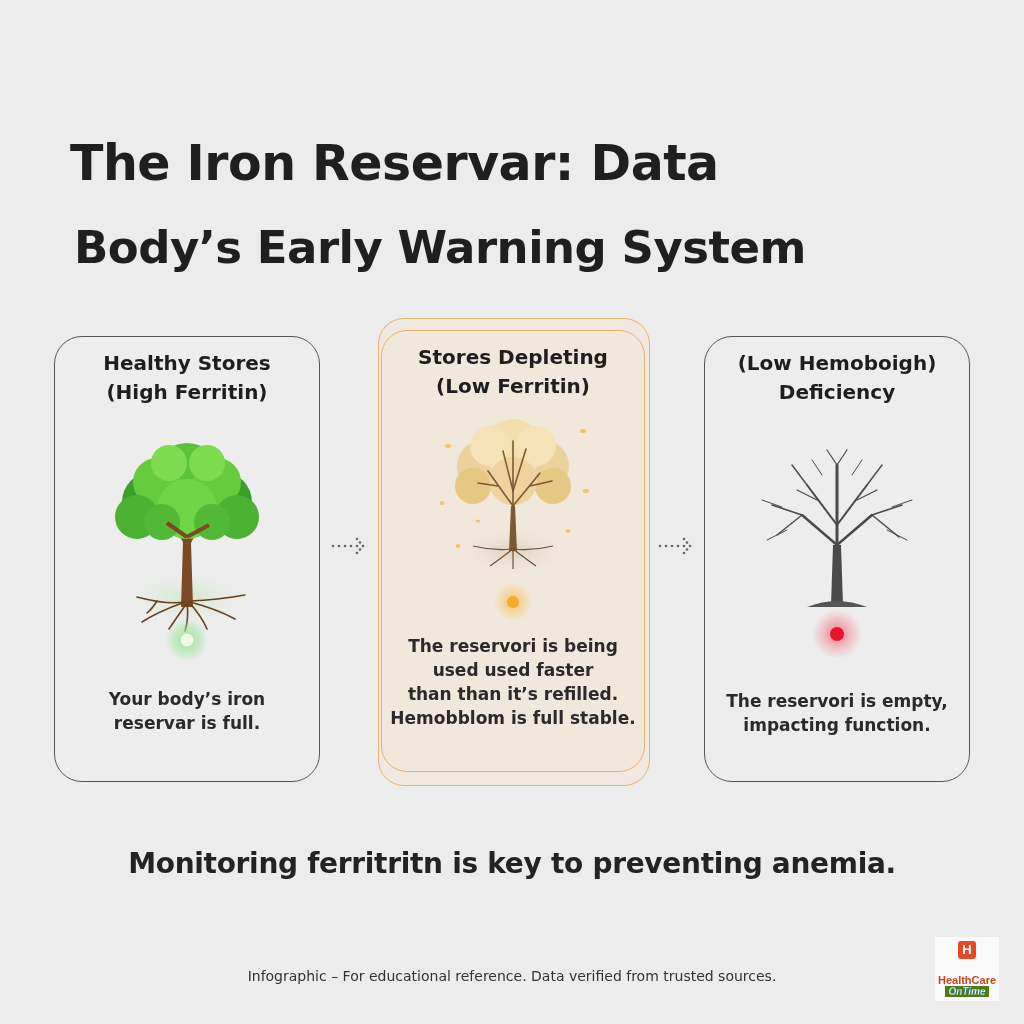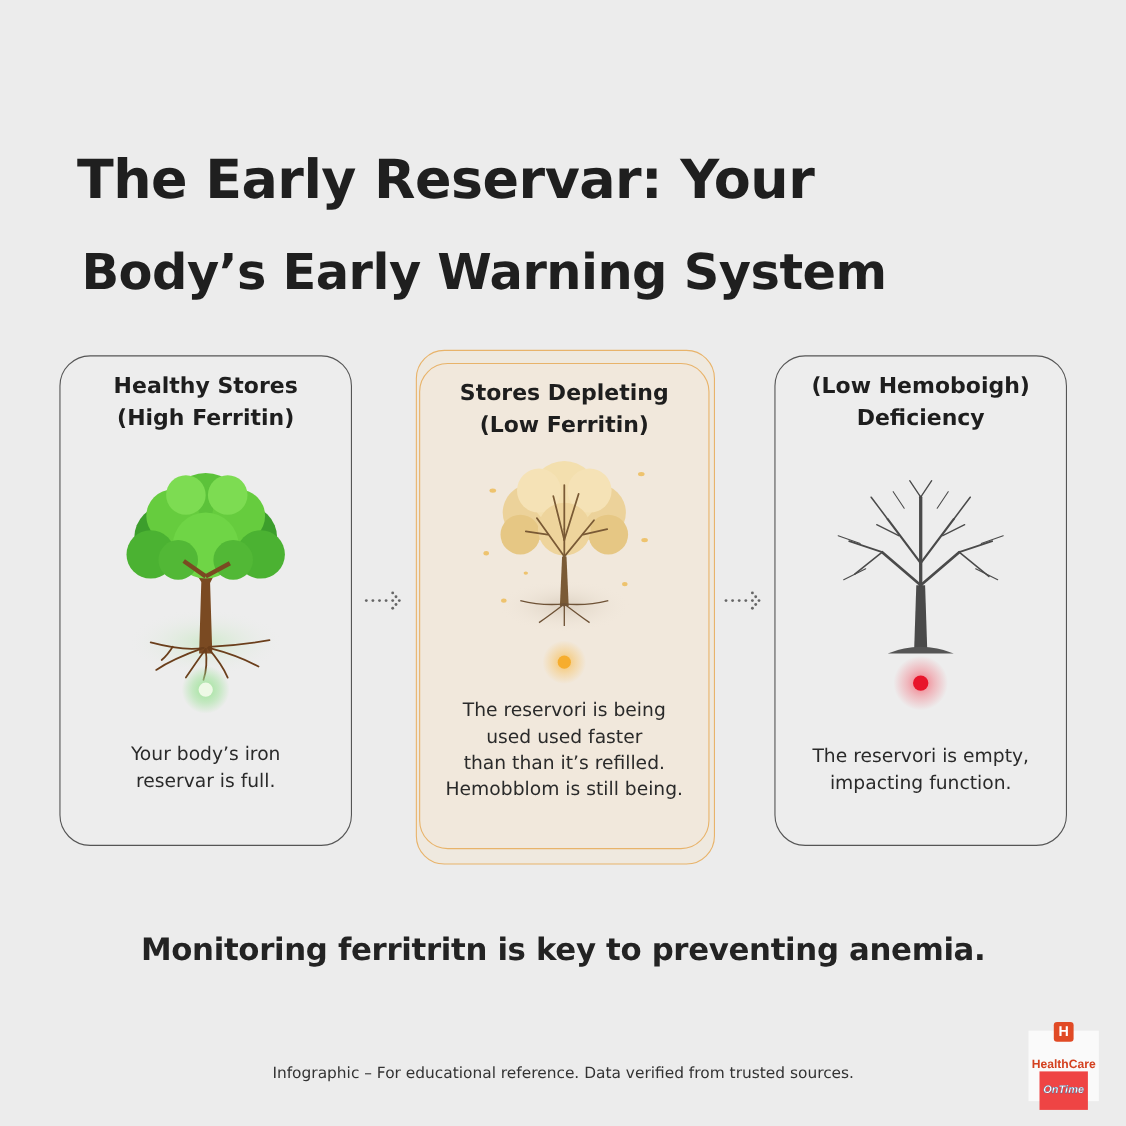--- a/index.html
+++ b/index.html
@@ -15,21 +15,21 @@
     margin:0;
     font-family:"DejaVu Sans", "Liberation Sans", sans-serif;
     font-weight:bold;
     color:#1f1f1f;
     letter-spacing:-0.5px;
   }
   .title .l1 { display:block; font-size:49px; line-height:64px; }
   .title .l2 { display:block; font-size:45px; line-height:64px; margin-left:4px;margin-top:20px; }
 
   .card {
-    position:absolute; top:323px; width:266px; height:446px;
+    position:absolute; top:336px; width:266px; height:446px;
     border:1.6px solid #555;
     border-radius:28px;
     box-sizing:border-box;
     background:#ededed;
   }
   .card.c1 { left:54px; }
   .card.c3 { left:704px; }
   .card.c2wrap { position:absolute; left:378px; top:318px; width:323px; height:468px; }
   .card.c2back {
     position:absolute; left:0; top:0; width:272px; height:468px;
@@ -48,21 +48,21 @@
     font-weight:bold; font-size:20px; line-height:29px;
     color:#1e1e1e;
   }
   .card-head span { display:block; }
   .card-body {
     position:absolute; left:0; right:0;
     text-align:center;
     font-family:"DejaVu Sans", sans-serif;
     font-size:17px; line-height:24px; color:#2a2a2a;
   }
-  .card-body span { display:block; }
+  .card-body span { display:block;font-weight:bold; }
   .tree { position:absolute; left:50%; transform:translateX(-50%); }
   .dot {
     position:absolute; left:50%; transform:translate(-50%,-50%);
     border-radius:50%;
   }
   .arrow { position:absolute; top:536px; }
   .tagline {
     position:absolute; left:0; right:0; top:847px;
     text-align:center;
     font-family:"DejaVu Sans", sans-serif;
@@ -81,29 +81,29 @@
     display:flex; flex-direction:column; align-items:center; justify-content:center;
   }
   .logo-h {
     width:18px; height:18px; background:#e14a25; border-radius:3px;
     color:#fff; font-weight:bold; font-size:13px; line-height:18px; text-align:center;
     font-family:"Liberation Sans", sans-serif;
   }
   .logo-t1 { font-family:"Liberation Sans", sans-serif; font-weight:bold; font-size:11px; color:#d4411f; margin-top:15px; line-height:12px;}
   .logo-t2 {
     font-family:"Liberation Sans", sans-serif; font-weight:bold; font-style:italic;
-    font-size:10px; color:#fff; background:#ef4444; padding:12px 3px; line-height:11px;
+    font-size:10px; color:#fff; background:#4d7c0f; padding:0 3px; line-height:11px;
     -webkit-text-stroke:0.3px #1f6fa3;
   }
 </style>
 </head>
 <body>
 
 <h1 class="title">
-  <span class="l1">The Early Reservar: Your</span>
+  <span class="l1">The Iron Reservar: Data</span>
   <span class="l2">Body’s Early Warning System</span>
 </h1>
 
 <div class="card c1">
   <div class="card-head">
     <span>Healthy Stores</span>
     <span>(High Ferritin)</span>
   </div>
   <svg class="tree" style="top:100px" width="180" height="200" viewBox="0 0 180 200">
     <defs>
@@ -215,21 +215,21 @@
           <ellipse cx="40" cy="135" rx="2.5" ry="2"></ellipse>
         <ellipse cx="60" cy="110" rx="2" ry="1.5"></ellipse>
       </g>
     </svg>
     <div class="dot" style="top:271px;width:40px;height:40px;background:radial-gradient(circle,#f7c56a 0%,rgba(247,197,106,0.4) 40%,rgba(241,232,220,0) 70%);"></div>
     <div class="dot" style="top:271px;width:12px;height:12px;background:#f6ad2e;"></div>
     <div class="card-body" style="top:303px">
       <span>The reservori is being</span>
       <span>used used faster</span>
       <span>than than it’s refilled.</span>
-      <span>Hemobblom is still being.</span>
+      <span>Hemobblom is full stable.</span>
     </div>
   </div>
 </div>
 
 <svg class="arrow" style="left:657px" width="40" height="20" viewBox="0 0 40 20">
   <g fill="#666">
     <circle cx="3" cy="10" r="1.3"></circle>
       <circle cx="9" cy="10" r="1.3"></circle>
       <circle cx="15" cy="10" r="1.3"></circle>
       <circle cx="21" cy="10" r="1.3"></circle>

